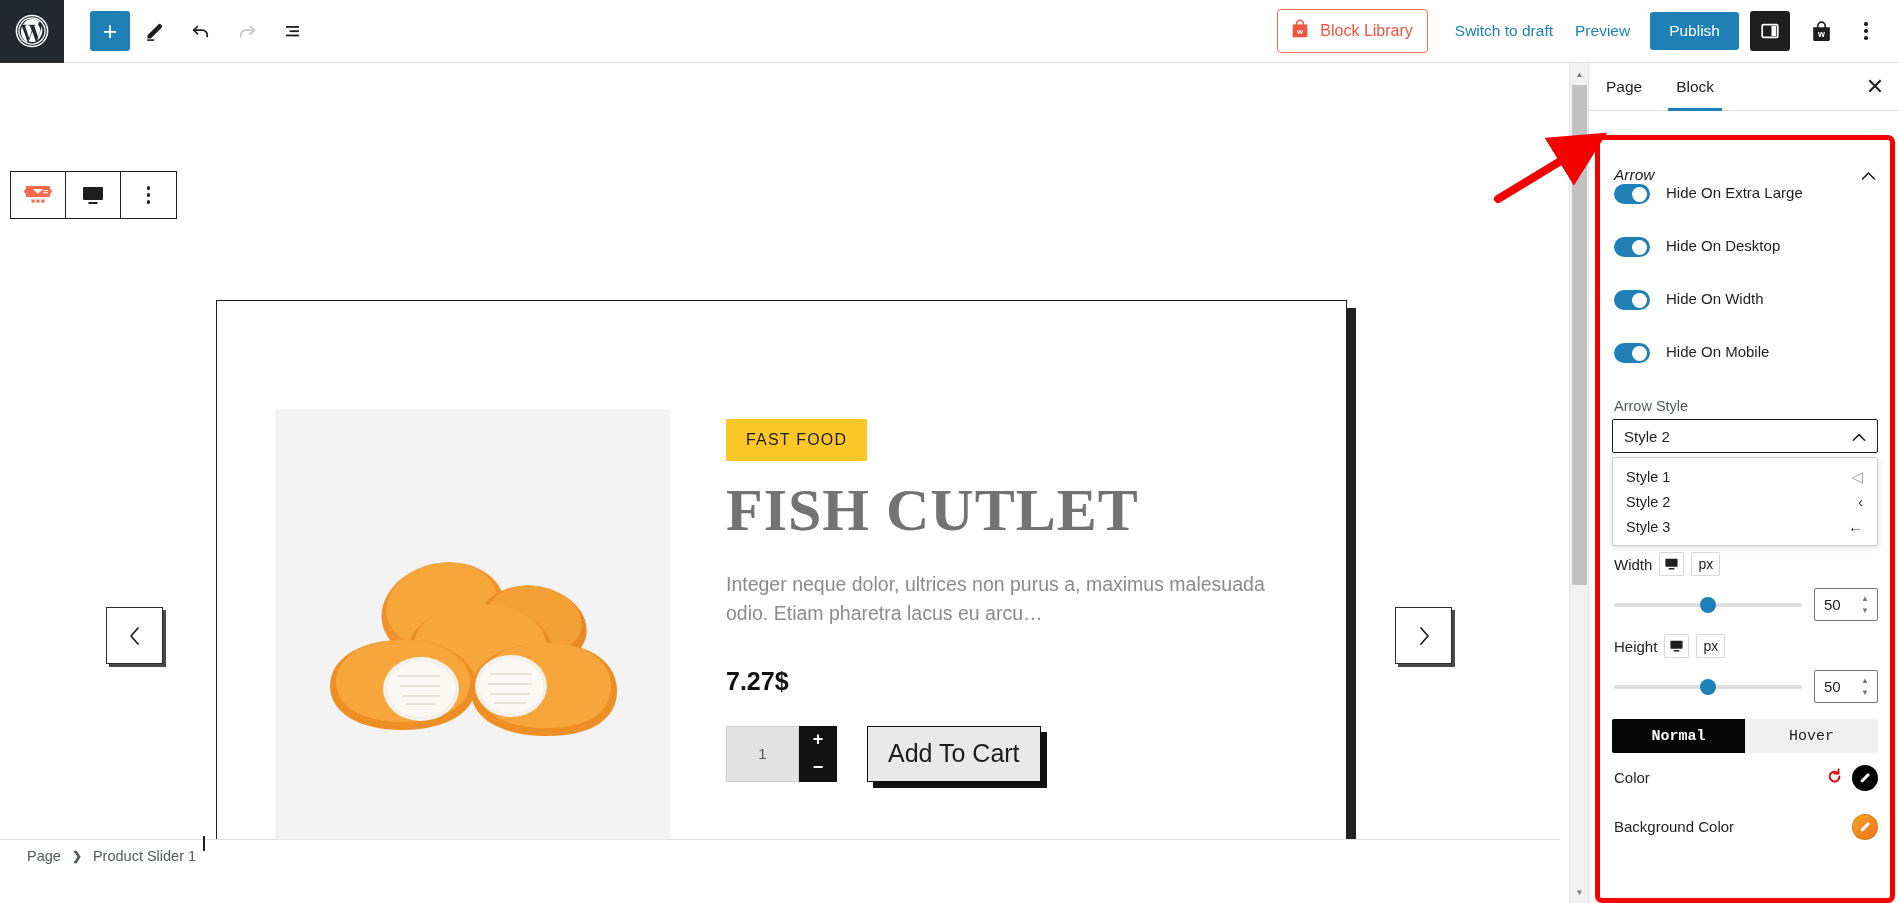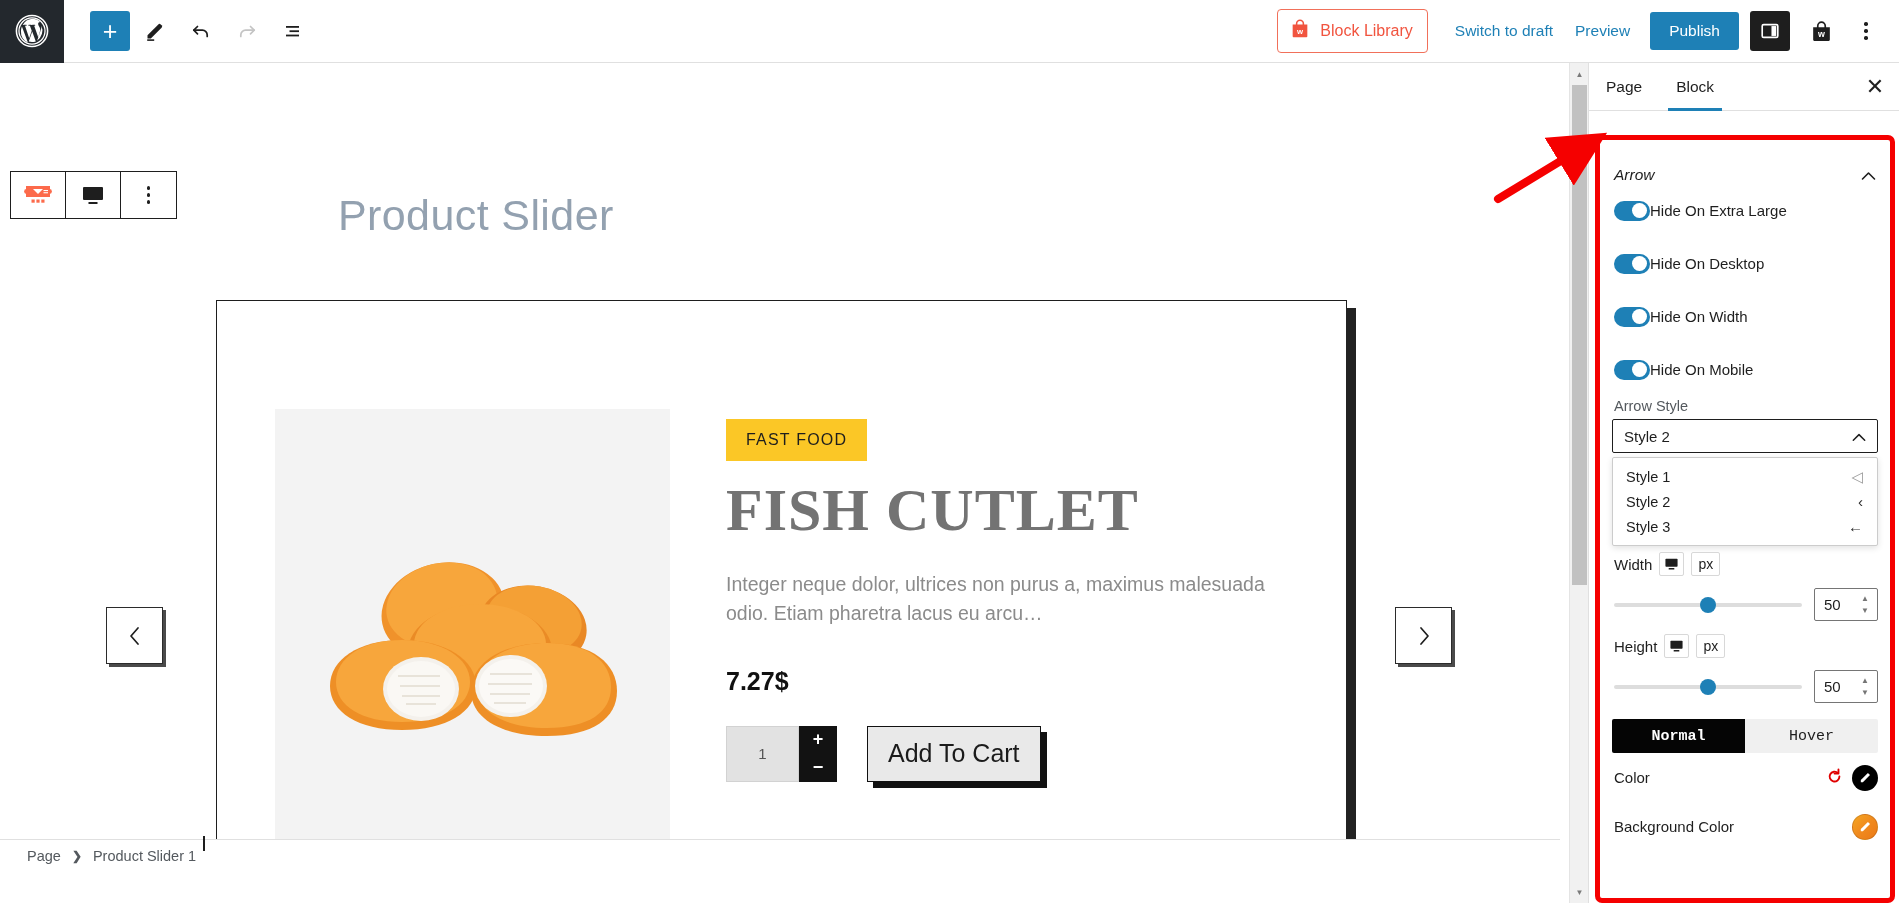--- a/index.html
+++ b/index.html
@@ -98,21 +98,21 @@
   }
   .panel-inner { position: absolute; inset: 0; padding: 0 12px; }
 
   .panel-head {
     height: 44px; display: flex; align-items: flex-end; justify-content: space-between;
     font-size: 15.5px; color: #1e1e1e; cursor: pointer; padding: 0 2px; font-style: italic;
   }
   .chev-up { font-size: 15px; color:#1e1e1e; }
 
   .toggle-row {
-    display: flex; align-items: center; gap: 0; height: 53px; padding-left: 2px;
+    display: flex; align-items: flex-start; gap: 16px; height: 53px; padding-left: 2px;
   }
   .toggle {
     width: 36px; height: 20px; border-radius: 10px; background: #1e80b6;
     position: relative; flex: 0 0 36px; cursor: pointer;
   }
   .toggle .knob {
     position: absolute; top: 2.5px; left: 18px; width: 15px; height: 15px;
     border-radius: 50%; background: #fff;
   }
   .toggle-label { font-size: 15px; color: #1e1e1e; }
@@ -416,21 +416,20 @@
       </div>
       <div class="bt-btn">
         <div class="bt-kebab">
             <i></i>
             <i></i>
             <i></i>
           </div>
       </div>
     </div>
 
-    <div class="page-title">Product Slider</div>
 
     <div class="slider-card">
       <div class="prod-img-wrap">
         <svg width="330" height="300" viewBox="0 0 330 300">
           <ellipse cx="135" cy="125" rx="62" ry="48" fill="#f0922b" transform="rotate(-12 135 125)"></ellipse>
           <ellipse cx="135" cy="119" rx="56" ry="42" fill="#f7a63c" transform="rotate(-12 135 125)"></ellipse>
           <ellipse cx="225" cy="140" rx="54" ry="40" fill="#e98825" transform="rotate(10 225 140)"></ellipse>
           <ellipse cx="225" cy="134" rx="48" ry="34" fill="#f4a035" transform="rotate(10 225 140)"></ellipse>
           <ellipse cx="172" cy="165" rx="72" ry="46" fill="#ea8b26"></ellipse>
           <ellipse cx="172" cy="158" rx="66" ry="40" fill="#f7a63c"></ellipse>

